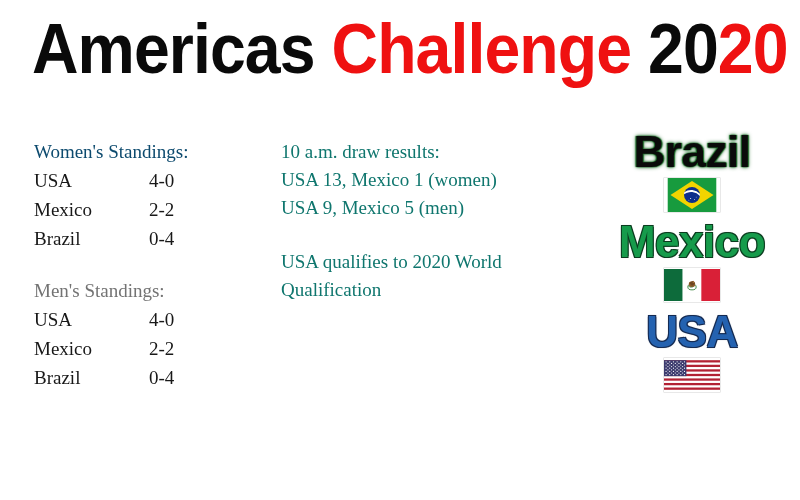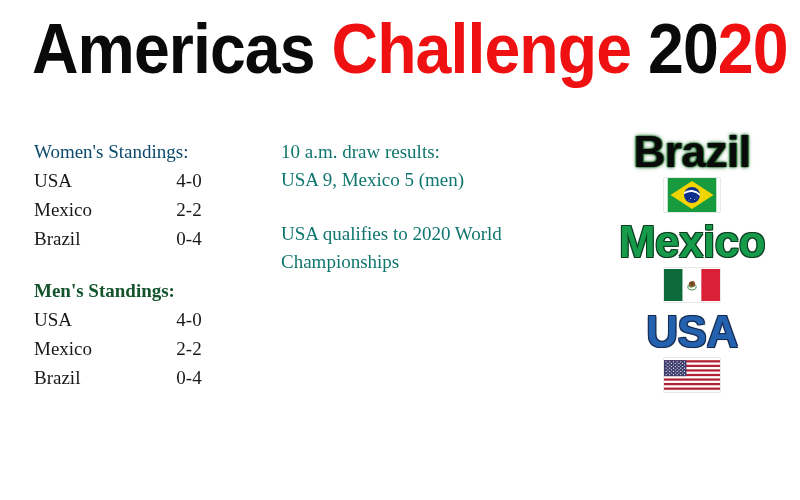--- a/index.html
+++ b/index.html
@@ -64,35 +64,35 @@
 
   
   .standings-block { margin-bottom: 24px; }
   .standings-title {
     font-size: 19px;
     line-height: 27px;
     font-weight: 400;
     white-space: nowrap;
   }
   .standings-title.women { color: #0c4a6e; }
-  .standings-title.men   { color: #14532d; font-weight: bold; }
+  .standings-title.men   { color: #737373; }
   .standings-table {
     border-collapse: collapse;
     margin-top: 1px;
   }
   .standings-table td {
     font-size: 19px;
     line-height: 29px;
     color: #181818;
     padding: 0;
     vertical-align: top;
     white-space: nowrap;
   }
   .standings-table td.team   { width: 115px; }
-  .standings-table td.record { width: 80px; text-align: center; }
+  .standings-table td.record { width: 80px; }
 
   
   .para {
     font-size: 19px;
     line-height: 28px;
     color: #0f766e;
     margin: 0 0 26px 0;
   }
   .para .line { display: block; white-space: nowrap; }
 
@@ -180,26 +180,27 @@
         </tbody>
       </table>
     </div>
 
   </div>
 
   <div class="col-mid">
 
     <p class="para">
       <span class="line">10 a.m. draw results:</span>
+      <span class="line">USA 13, Mexico 1 (women)</span>
       <span class="line">USA 9, Mexico 5 (men)</span>
     </p>
 
     <p class="para">
       <span class="line">USA qualifies to 2020 World</span>
-      <span class="line">Championships</span>
+      <span class="line">Qualification</span>
     </p>
 
 
   </div>
 
   <div class="col-right">
 
     <div class="country-block">
       <div class="country-name brazil">Brazil</div>
       <svg class="flag" viewBox="0 0 70 49">

